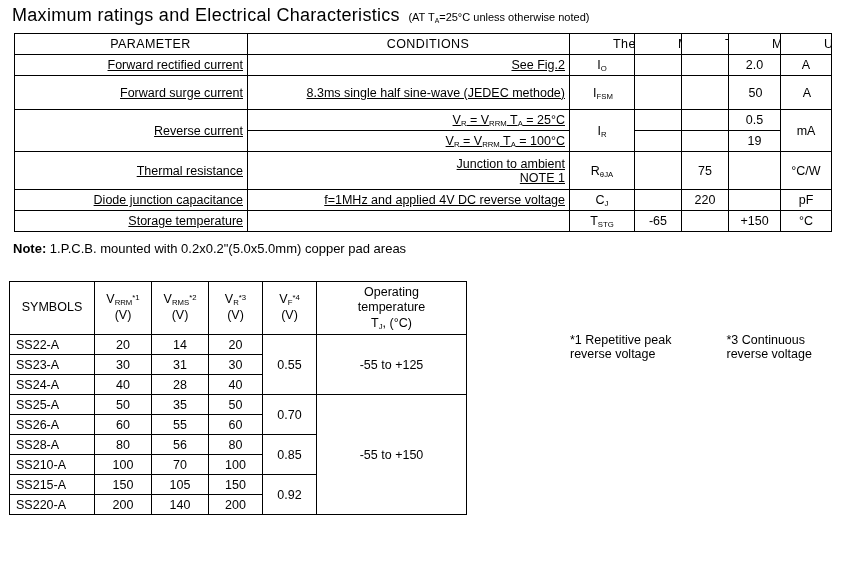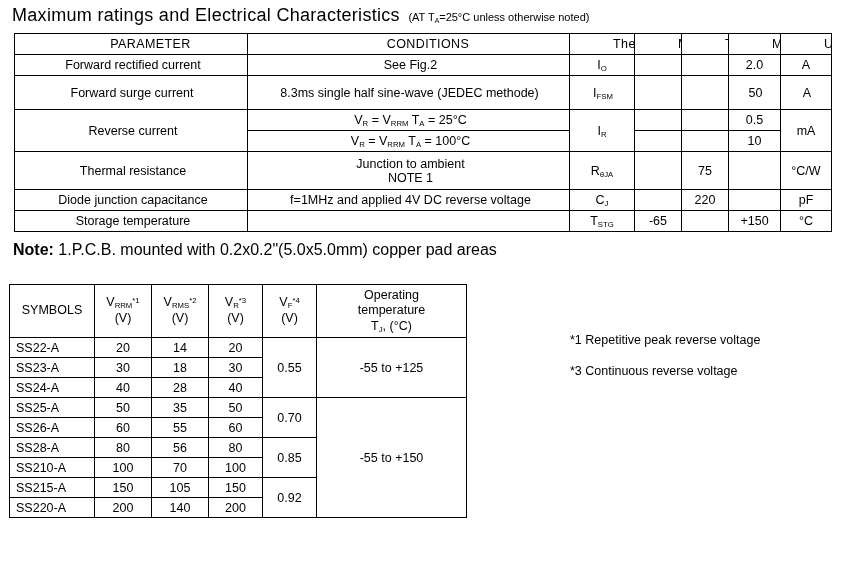--- a/index.html
+++ b/index.html
@@ -20,34 +20,34 @@
   th { font-weight: normal; text-align: center; }
 
   sub { font-size: 0.62em; vertical-align: -0.25em; line-height: 0; }
   sup { font-size: 0.62em; vertical-align: 0.45em; line-height: 0; }
 
   .ratings { width: 817px; margin: 7px 0 0 14px; }
   .ratings th { height: 21px; letter-spacing: 0.4px; padding-left: 43px; }
   .ratings td { height: 21px; }
   tr.rh2 td { height: 34px; padding-left: 6px; }
   tr.rh3 td { height: 38px; }
-  .pl { text-align: center; padding-left: 8px; }
+  .pl { text-align: right; padding-left: 8px; text-decoration: underline; }
   .c  { text-align: center; }
 
-  .note { margin: 9px 16px 0 13px; font-size: 16px; }
+  .note { margin: 9px 16px 0 13px; font-size: 13px; }
   .note b { font-weight: bold; }
 
   .symbols { width: 457px; margin: 25px 0 0 9px; }
   .symbols th { height: 53px; line-height: 1.25; }
   .symbols td { height: 20px; margin-left: 8px; }
   .symbols td.name { text-align: left; padding-left: 6px; }
 
   .footnotes {
     position: absolute; left: 570px; top: 333px;
-    display: flex; flex-direction: column; gap: 17px;
+    display: flex; flex-direction: row; gap: 24px;
     font-size: 12.5px;
     justify-content: center;
   }
 </style>
 </head>
 <body>
 
 <div class="title-line">
   <span class="title-main">Maximum ratings and Electrical Characteristics</span>
   <span class="title-note">(AT T<sub>A</sub>=25°C unless otherwise noted)</span>
@@ -99,21 +99,21 @@
       <td class="c" rowspan="2">I<sub>R</sub></td>
       <td class="c"></td>
       <td class="c"></td>
       <td class="c">0.5</td>
       <td class="c" rowspan="2">mA</td>
     </tr>
     <tr>
       <td class="pl">V<sub>R</sub> = V<sub>RRM</sub> T<sub>A</sub> =  100°C</td>
       <td class="c"></td>
       <td class="c"></td>
-      <td class="c">10</td>
+      <td class="c">19</td>
     </tr>
     <tr class="rh3">
       <td class="pl">Thermal resistance</td>
       <td class="pl">Junction to ambient<br>NOTE 1</td>
       <td class="c">R<sub>θJA</sub></td>
       <td class="c"></td>
       <td class="c">75</td>
       <td class="c"></td>
       <td class="c">°C/W</td>
     </tr>
@@ -164,21 +164,21 @@
       <td class="name">SS22-A</td>
       <td class="c">20</td>
       <td class="c">14</td>
       <td class="c">20</td>
       <td class="c" rowspan="3">0.55</td>
       <td class="c" rowspan="3">-55 to +125</td>
     </tr>
     <tr>
       <td class="name">SS23-A</td>
       <td class="c">30</td>
-      <td class="c">18</td>
+      <td class="c">31</td>
       <td class="c">30</td>
     </tr>
     <tr>
       <td class="name">SS24-A</td>
       <td class="c">40</td>
       <td class="c">28</td>
       <td class="c">40</td>
     </tr>
     <tr>
       <td class="name">SS25-A</td>

